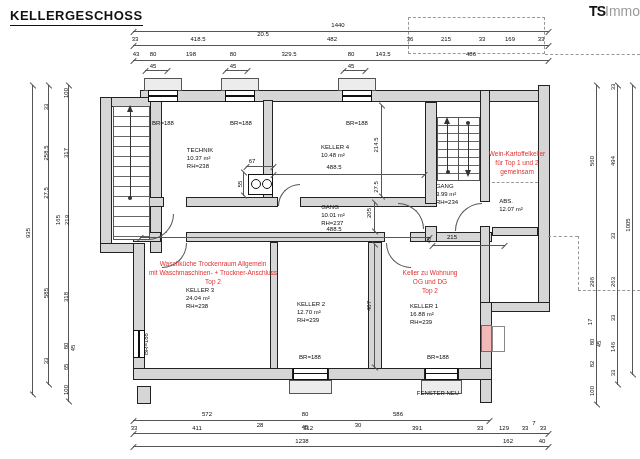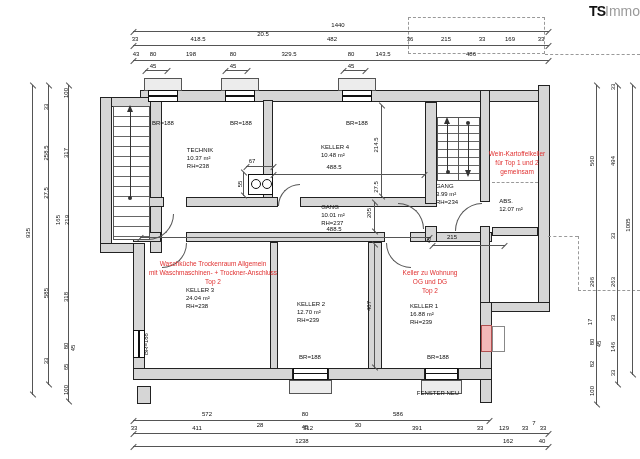--- a/index.html
+++ b/index.html
@@ -54,20 +54,21 @@
   .room-label{position:absolute;font-size:6px;line-height:8px;color:#111;white-space:nowrap;
        transform:translate(-50%,-50%);text-align:left;}
   .red-note{position:absolute;font-size:6.5px;line-height:9px;color:var(--red,#e03131);white-space:nowrap;
        text-align:center;transform:translate(-50%,-50%);}
 </style>
 </head>
 <body>
 
 <div id="canvas">
 
+  <div class="title">KELLERGESCHOSS</div>
   <div class="logo">
     <span class="b">TS</span><span class="l">Immo</span>
   </div>
 
   <div class="wall" style="left:140px;top:90px;width:408px;height:12px"></div>
   <div class="wall" style="left:100px;top:97px;width:52px;height:10px"></div>
   <div class="wall" style="left:100px;top:97px;width:12px;height:156px"></div>
   <div class="wall" style="left:100px;top:243px;width:45px;height:10px"></div>
   <div class="wall" style="left:150px;top:90px;width:12px;height:163px"></div>
   <div class="wall" style="left:133px;top:243px;width:12px;height:137px"></div>

